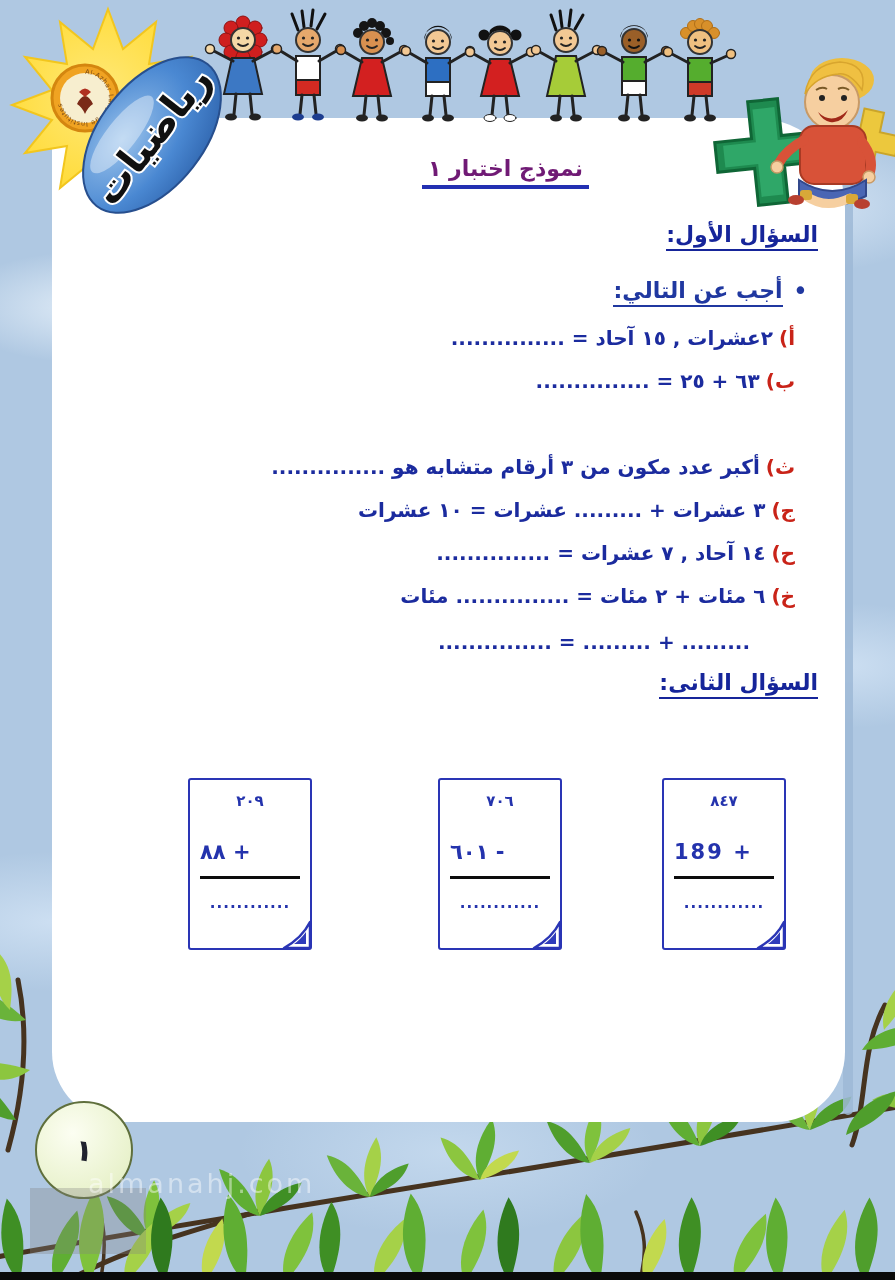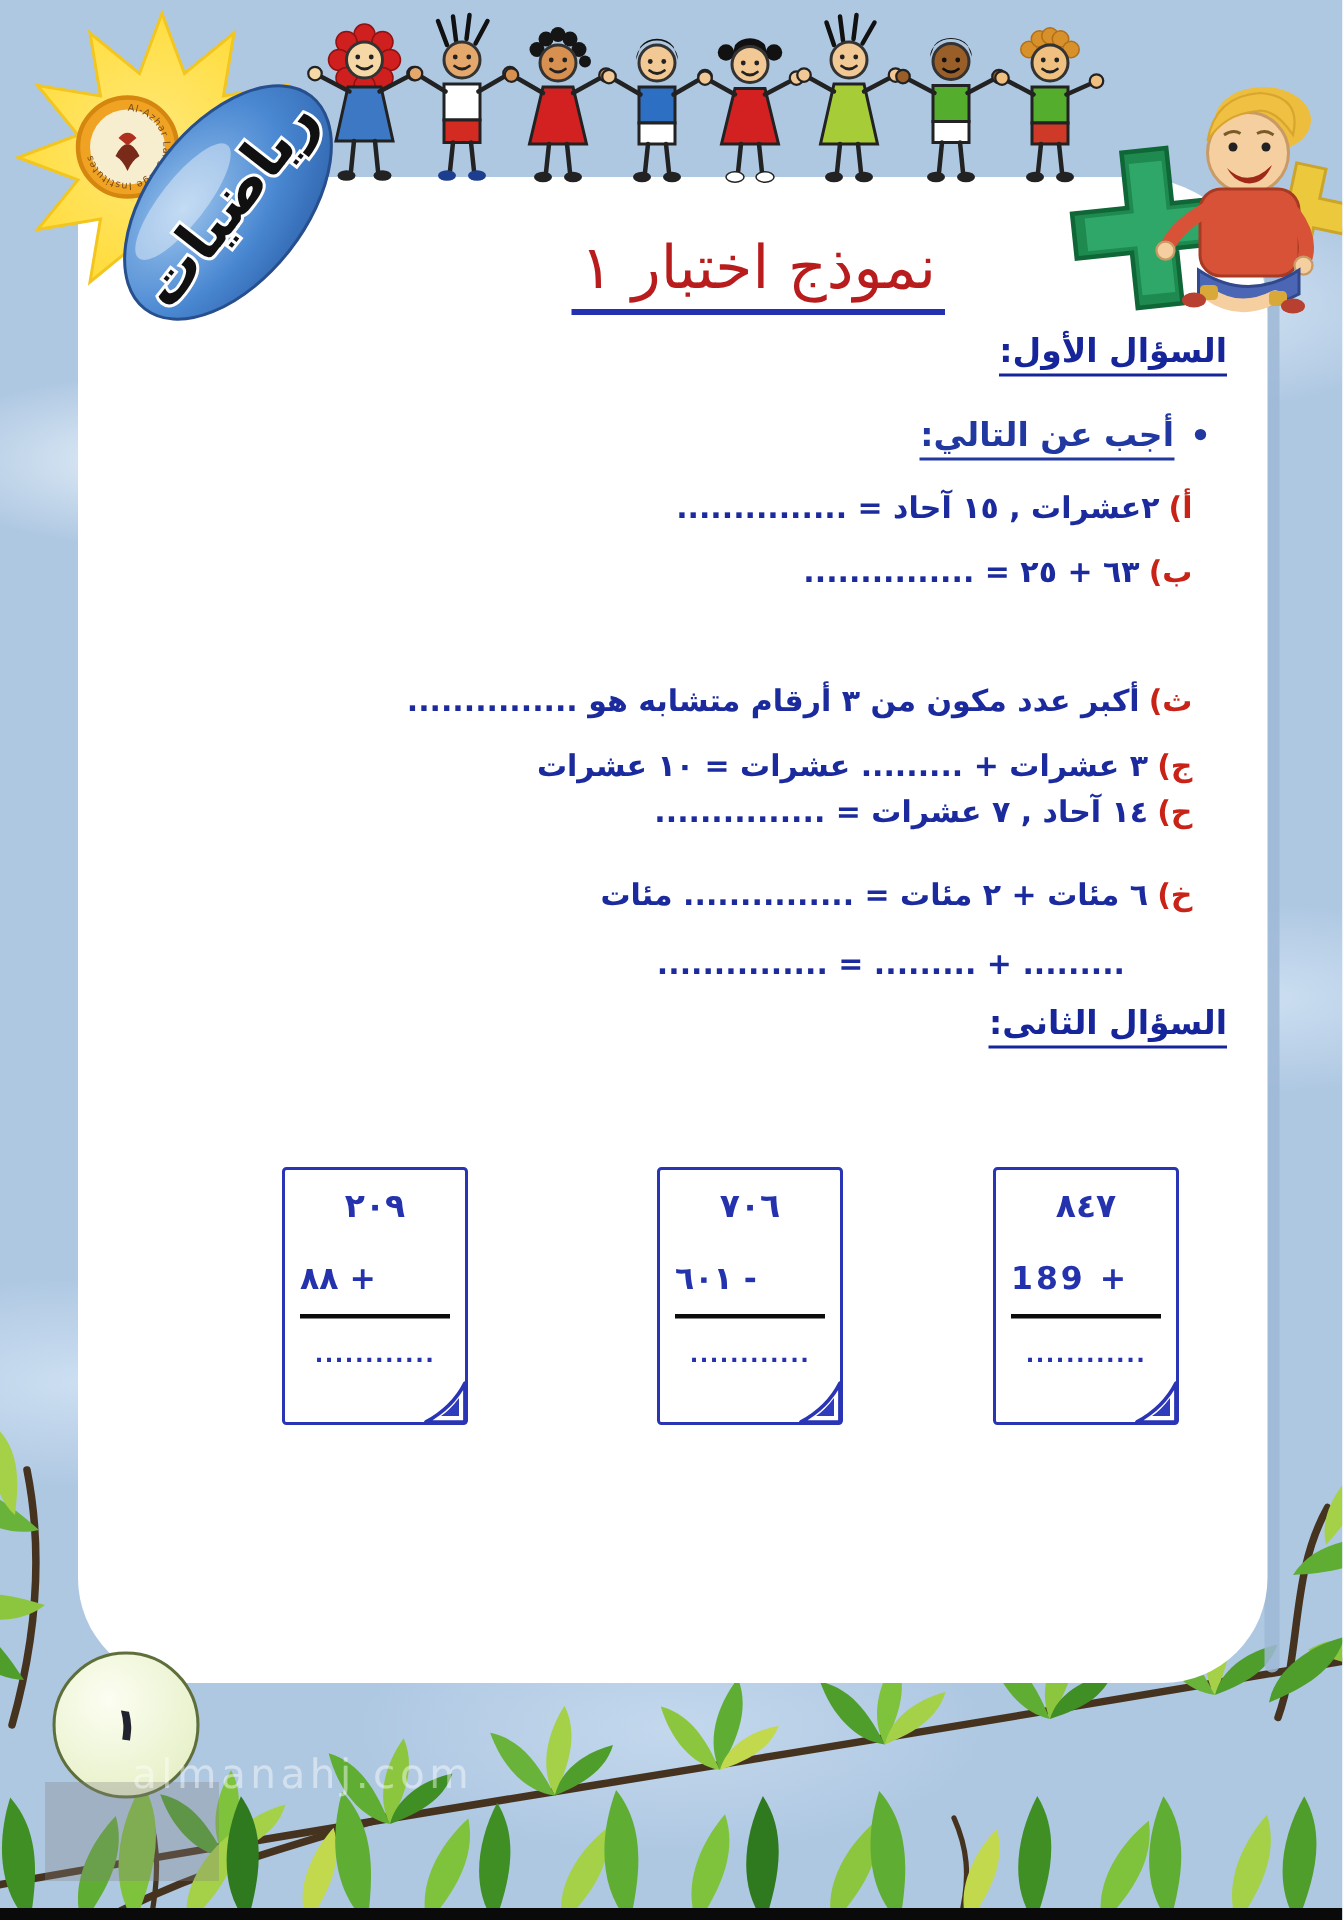--- a/index.html
+++ b/index.html
@@ -15,21 +15,21 @@
       radial-gradient(ellipse 300px 120px at 50% 90%, rgba(215,232,248,.5), transparent 70%);}
   .right-strip{position:absolute;left:843px;top:150px;width:10px;height:965px;
     background:#9db9d6;border-radius:8px;opacity:.85;}
   .leaves{position:absolute;left:0;bottom:0;width:895px;height:330px;}
   .bottom-bar{position:absolute;left:0;bottom:0;width:100%;height:8px;background:#0a0a0a;}
 
   .page{position:absolute;left:52px;top:118px;width:793px;height:1004px;background:#ffffff;
     border-radius:26px 90px 70px 70px;direction:rtl;}
 
   .title{position:absolute;top:38px;left:0;right:0;text-align:center;transform:translateX(57px);}
-  .title span{display:inline-block;font-size:40px;font-weight:400;color:#b91c1c;
+  .title span{display:inline-block;font-size:22px;font-weight:700;color:#701a75;
     border-bottom:4px solid #2330b2;padding:0 6px 4px 6px;}
 
   .heading{position:absolute;white-space:nowrap;}
   .heading span{display:inline-block;font-size:22px;font-weight:700;color:#16259a;
     border-bottom:2.5px solid #16259a;padding-bottom:2px;}
   .h1{top:104px;right:27px;}
   .h2{top:552px;right:27px;}
 
   .subheading{position:absolute;white-space:nowrap;}
   .subheading .bullet{font-size:26px;color:#2038a0;margin-left:10px;vertical-align:-2px;}
@@ -38,21 +38,21 @@
   .s1{top:158px;right:37px;}
   .s2{top:604px;right:45px;}
 
   .item{position:absolute;right:50px;white-space:nowrap;font-size:20px;font-weight:700;color:#1b2b9e;}
   .item .letter{color:#c92318;margin-left:6px;font-weight:700;}
   .extra-line{position:absolute;right:95px;white-space:nowrap;font-size:20px;font-weight:700;color:#1b2b9e;}
 
   .pbox{position:absolute;top:660px;width:120px;height:168px;background:#fff;
     border:2.5px solid #2a35b5;border-radius:3px;direction:ltr;}
   .ptop{position:absolute;top:12px;left:0;right:0;text-align:center;
-    font-size:22px;font-weight:700;color:#2433ad;letter-spacing:2px;}
+    font-size:15px;font-weight:700;color:#2433ad;letter-spacing:2px;}
   .pbottom{position:absolute;top:60px;left:0;right:0;transform:translateX(10px);
     direction:ltr;unicode-bidi:isolate;font-size:21px;font-weight:700;color:#2433ad;letter-spacing:2px;}
   .prule{position:absolute;top:96px;left:8%;width:84%;height:3px;background:#0c0c0c;}
   .pans{position:absolute;top:114px;left:0;right:0;text-align:center;
     font-size:15px;font-weight:700;color:#2433ad;letter-spacing:1px;}
   .fold{position:absolute;right:-2px;bottom:-2px;width:30px;height:30px;}
 
   .header-art{position:absolute;left:0;top:0;width:895px;height:260px;pointer-events:none;}
 
   .page-badge{position:absolute;left:35px;top:1101px;width:94px;height:94px;border-radius:50%;
@@ -166,21 +166,21 @@
     </div>
     <div class="item" style="top:251px">
       <span class="letter">ب)</span><span>٦٣ + ٢٥ = ...............</span>
     </div>
     <div class="item" style="top:337px">
       <span class="letter">ث)</span><span>أكبر عدد مكون من ٣ أرقام متشابه هو ...............</span>
     </div>
     <div class="item" style="top:380px">
       <span class="letter">ج)</span><span>٣ عشرات + ......... عشرات = ١٠ عشرات</span>
     </div>
-    <div class="item" style="top:411px">
+    <div class="item" style="top:423px">
       <span class="letter">ح)</span><span>١٤ آحاد , ٧ عشرات = ...............</span>
     </div>
     <div class="item" style="top:466px">
       <span class="letter">خ)</span><span>٦ مئات + ٢ مئات = ............... مئات</span>
     </div>
 
     <div class="extra-line" style="top:512px">......... + ......... = ...............</div>
 
     <div class="heading h2">
       <span class="hd">السؤال الثانى:</span>

